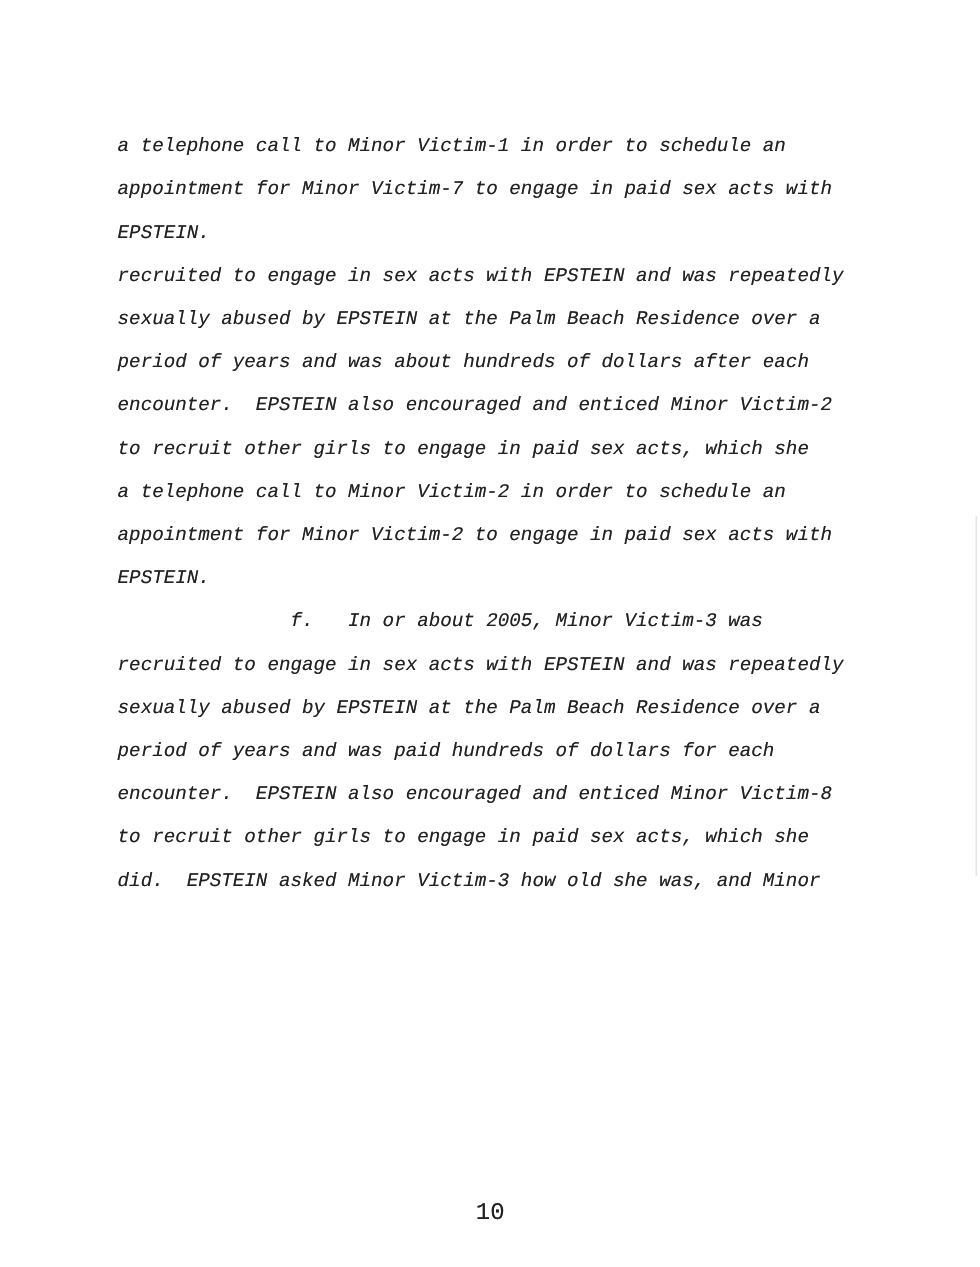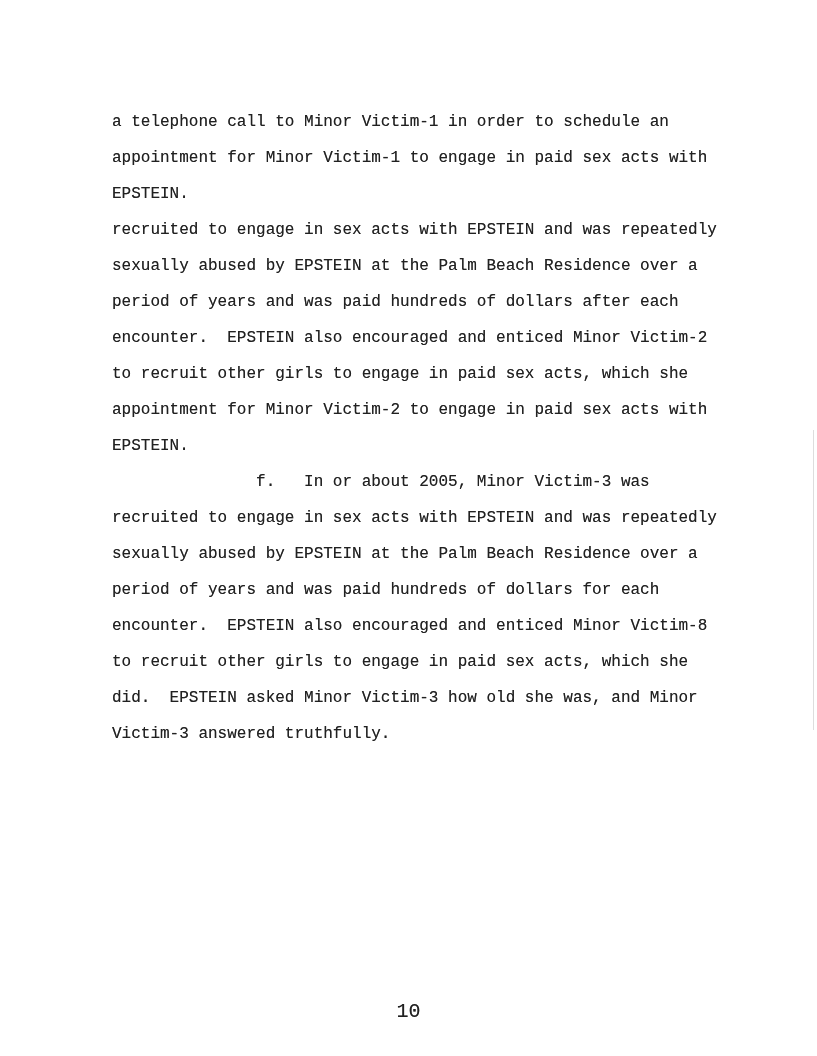--- a/index.html
+++ b/index.html
@@ -12,23 +12,24 @@
     width: 817px;
     height: 1056px;
     margin: 0 auto;
     background: #ffffff;
     overflow: hidden;
     font-family: "Liberation Mono", "DejaVu Sans Mono", monospace;
     color: #212121;
   }
   .text-body {
     position: absolute;
-    left: 112px;
+    left: 98px;
     top: 104px;
     width: 660px;
+    font-style: italic;
   }
   .line {
     font-size: 16px;
     line-height: 36px;
     white-space: pre;
     letter-spacing: 0px;
     
     text-shadow: 0 0 0.4px rgba(30,30,30,0.55);
   }
   .page-number {
@@ -50,35 +51,35 @@
     height: 300px;
     background: rgba(120,120,120,0.25);
   }
 </style>
 </head>
 <body>
 
 <div class="page">
   <div class="text-body">
     <div class="line">a telephone call to Minor Victim-1 in order to schedule an</div>
-    <div class="line">appointment for Minor Victim-1 to engage in paid sex acts with</div>
+    <div class="line">appointment for Minor Victim-7 to engage in paid sex acts with</div>
     <div class="line">EPSTEIN.</div>
     <div class="line">recruited to engage in sex acts with EPSTEIN and was repeatedly</div>
     <div class="line">sexually abused by EPSTEIN at the Palm Beach Residence over a</div>
-    <div class="line">period of years and was paid hundreds of dollars after each</div>
+    <div class="line">period of years and was about hundreds of dollars after each</div>
     <div class="line">encounter.  EPSTEIN also encouraged and enticed Minor Victim-2</div>
     <div class="line">to recruit other girls to engage in paid sex acts, which she</div>
+    <div class="line">a telephone call to Minor Victim-2 in order to schedule an</div>
     <div class="line">appointment for Minor Victim-2 to engage in paid sex acts with</div>
     <div class="line">EPSTEIN.</div>
     <div class="line">               f.   In or about 2005, Minor Victim-3 was</div>
     <div class="line">recruited to engage in sex acts with EPSTEIN and was repeatedly</div>
     <div class="line">sexually abused by EPSTEIN at the Palm Beach Residence over a</div>
     <div class="line">period of years and was paid hundreds of dollars for each</div>
     <div class="line">encounter.  EPSTEIN also encouraged and enticed Minor Victim-8</div>
     <div class="line">to recruit other girls to engage in paid sex acts, which she</div>
     <div class="line">did.  EPSTEIN asked Minor Victim-3 how old she was, and Minor</div>
-    <div class="line">Victim-3 answered truthfully.</div>
   </div>
 
   <div class="page-number">10</div>
 
   <div class="scan-edge"></div>
 </div>
 
 </body></html>

